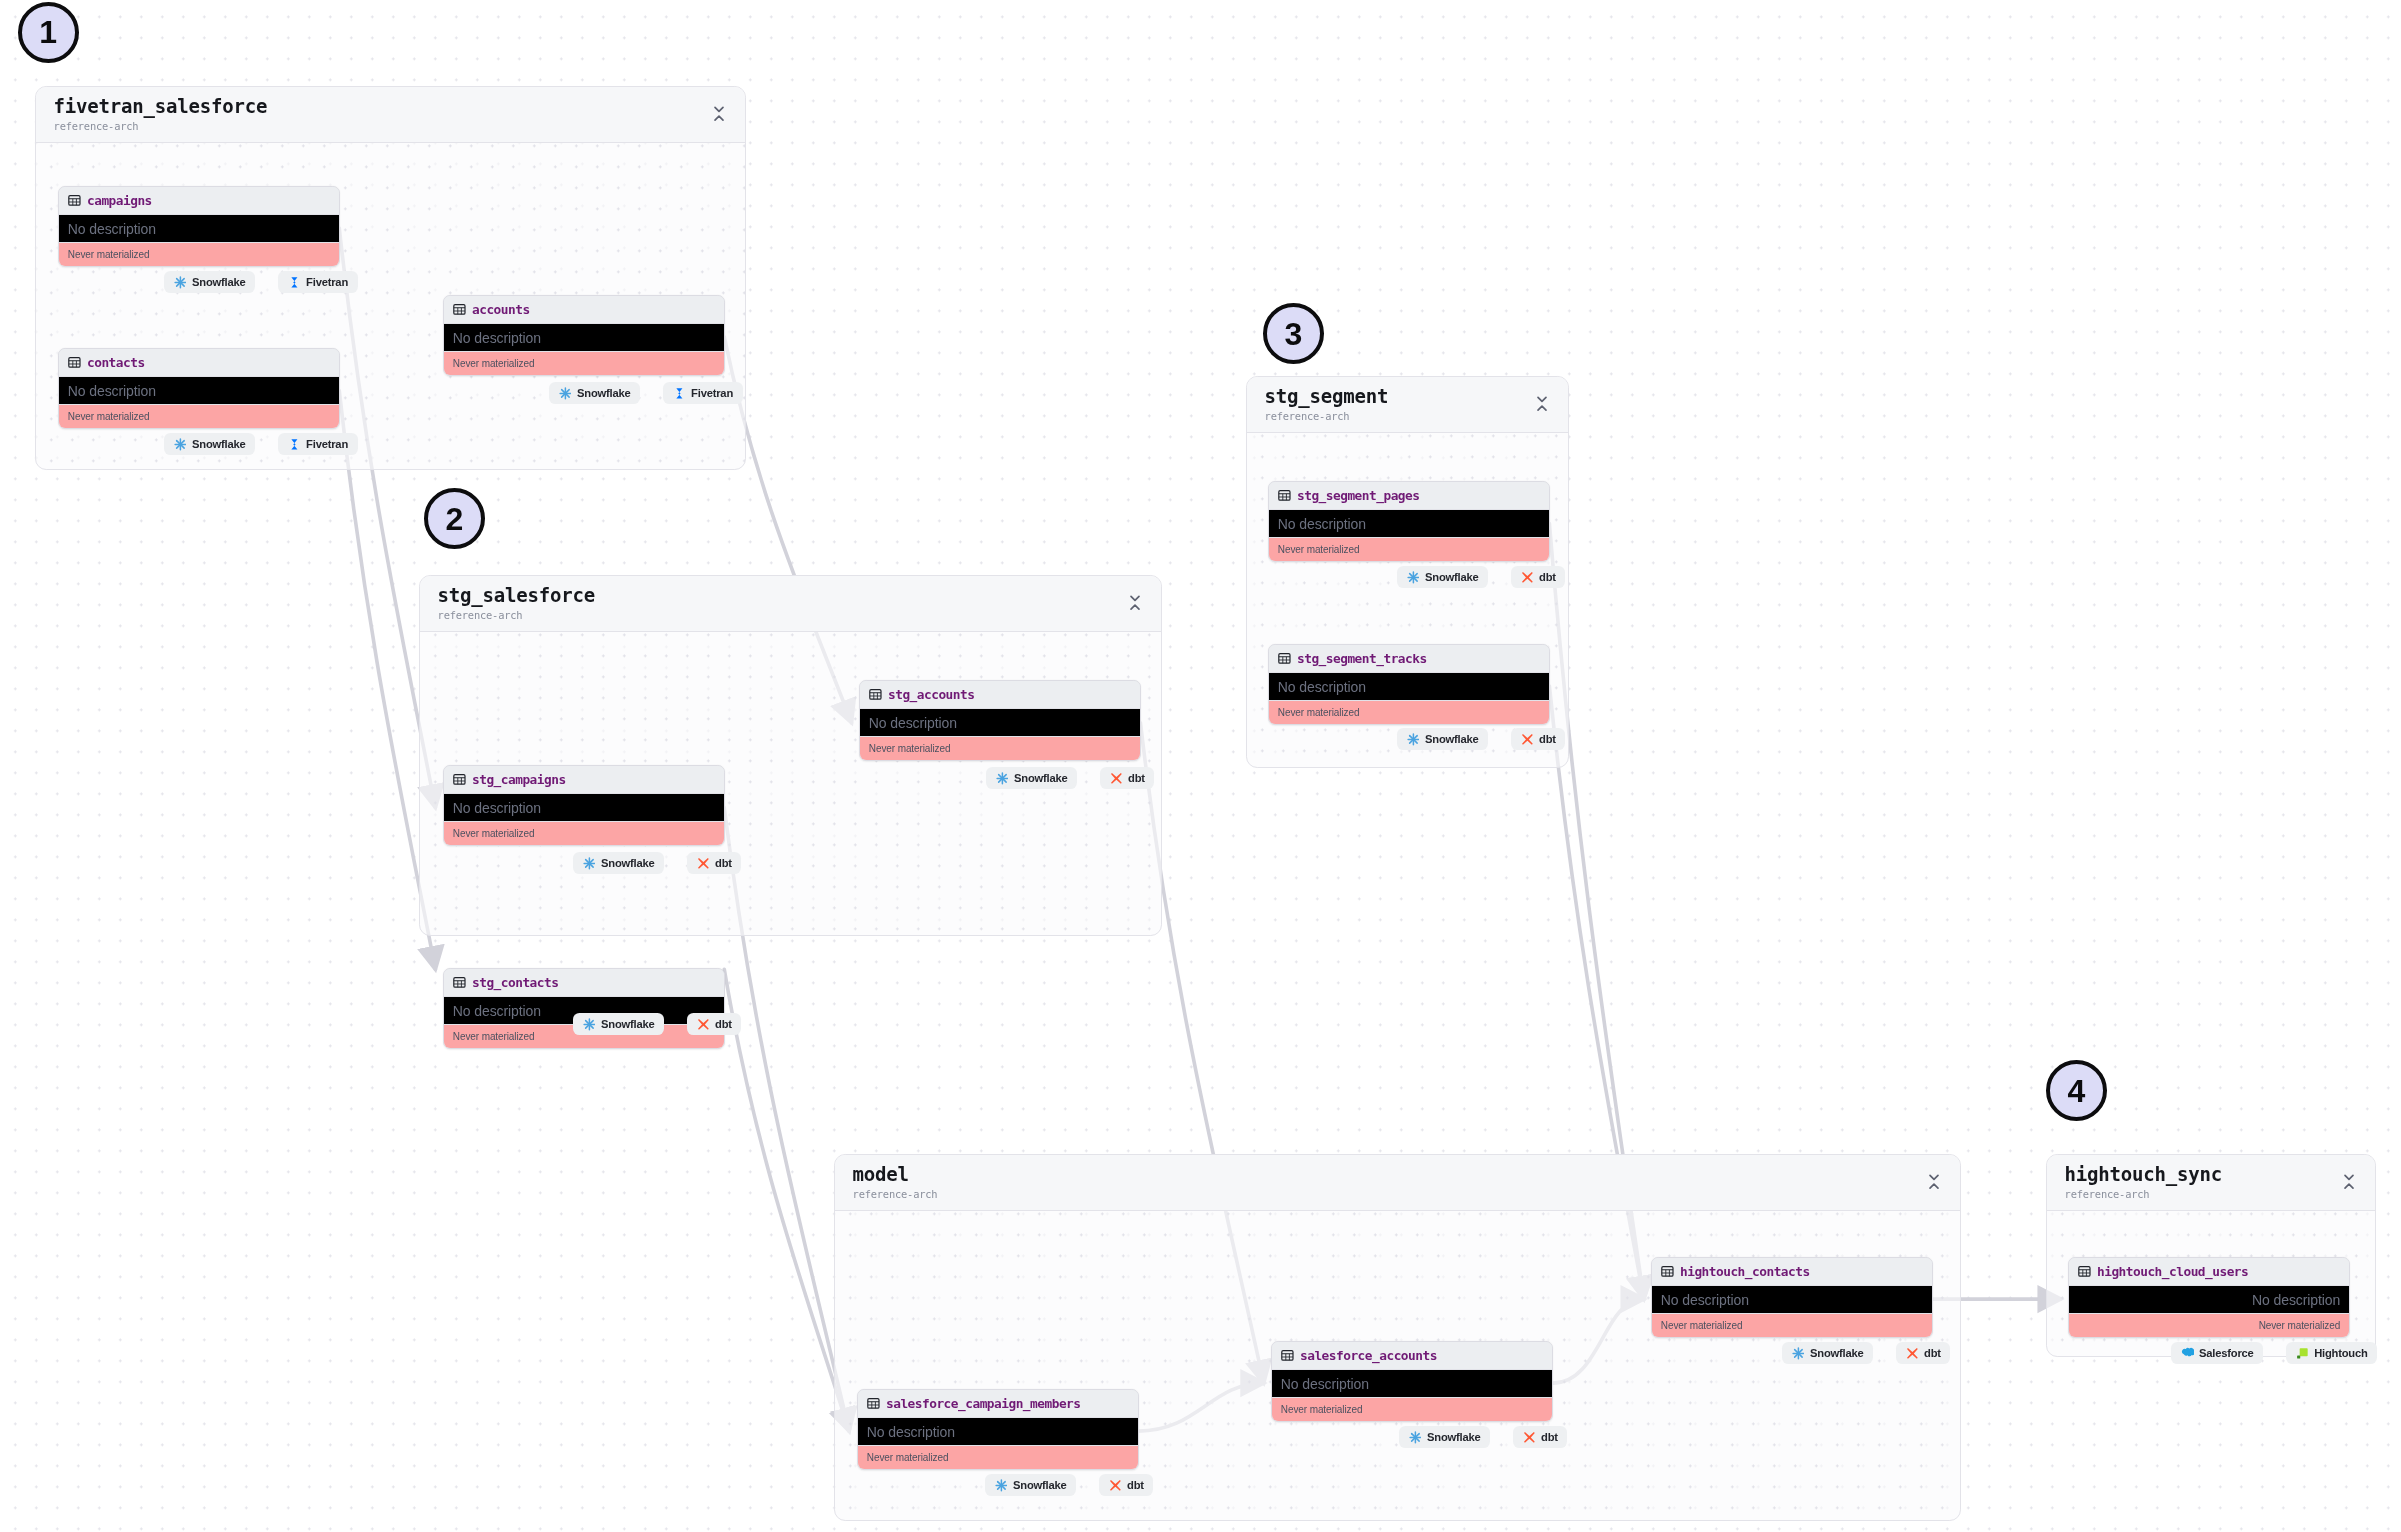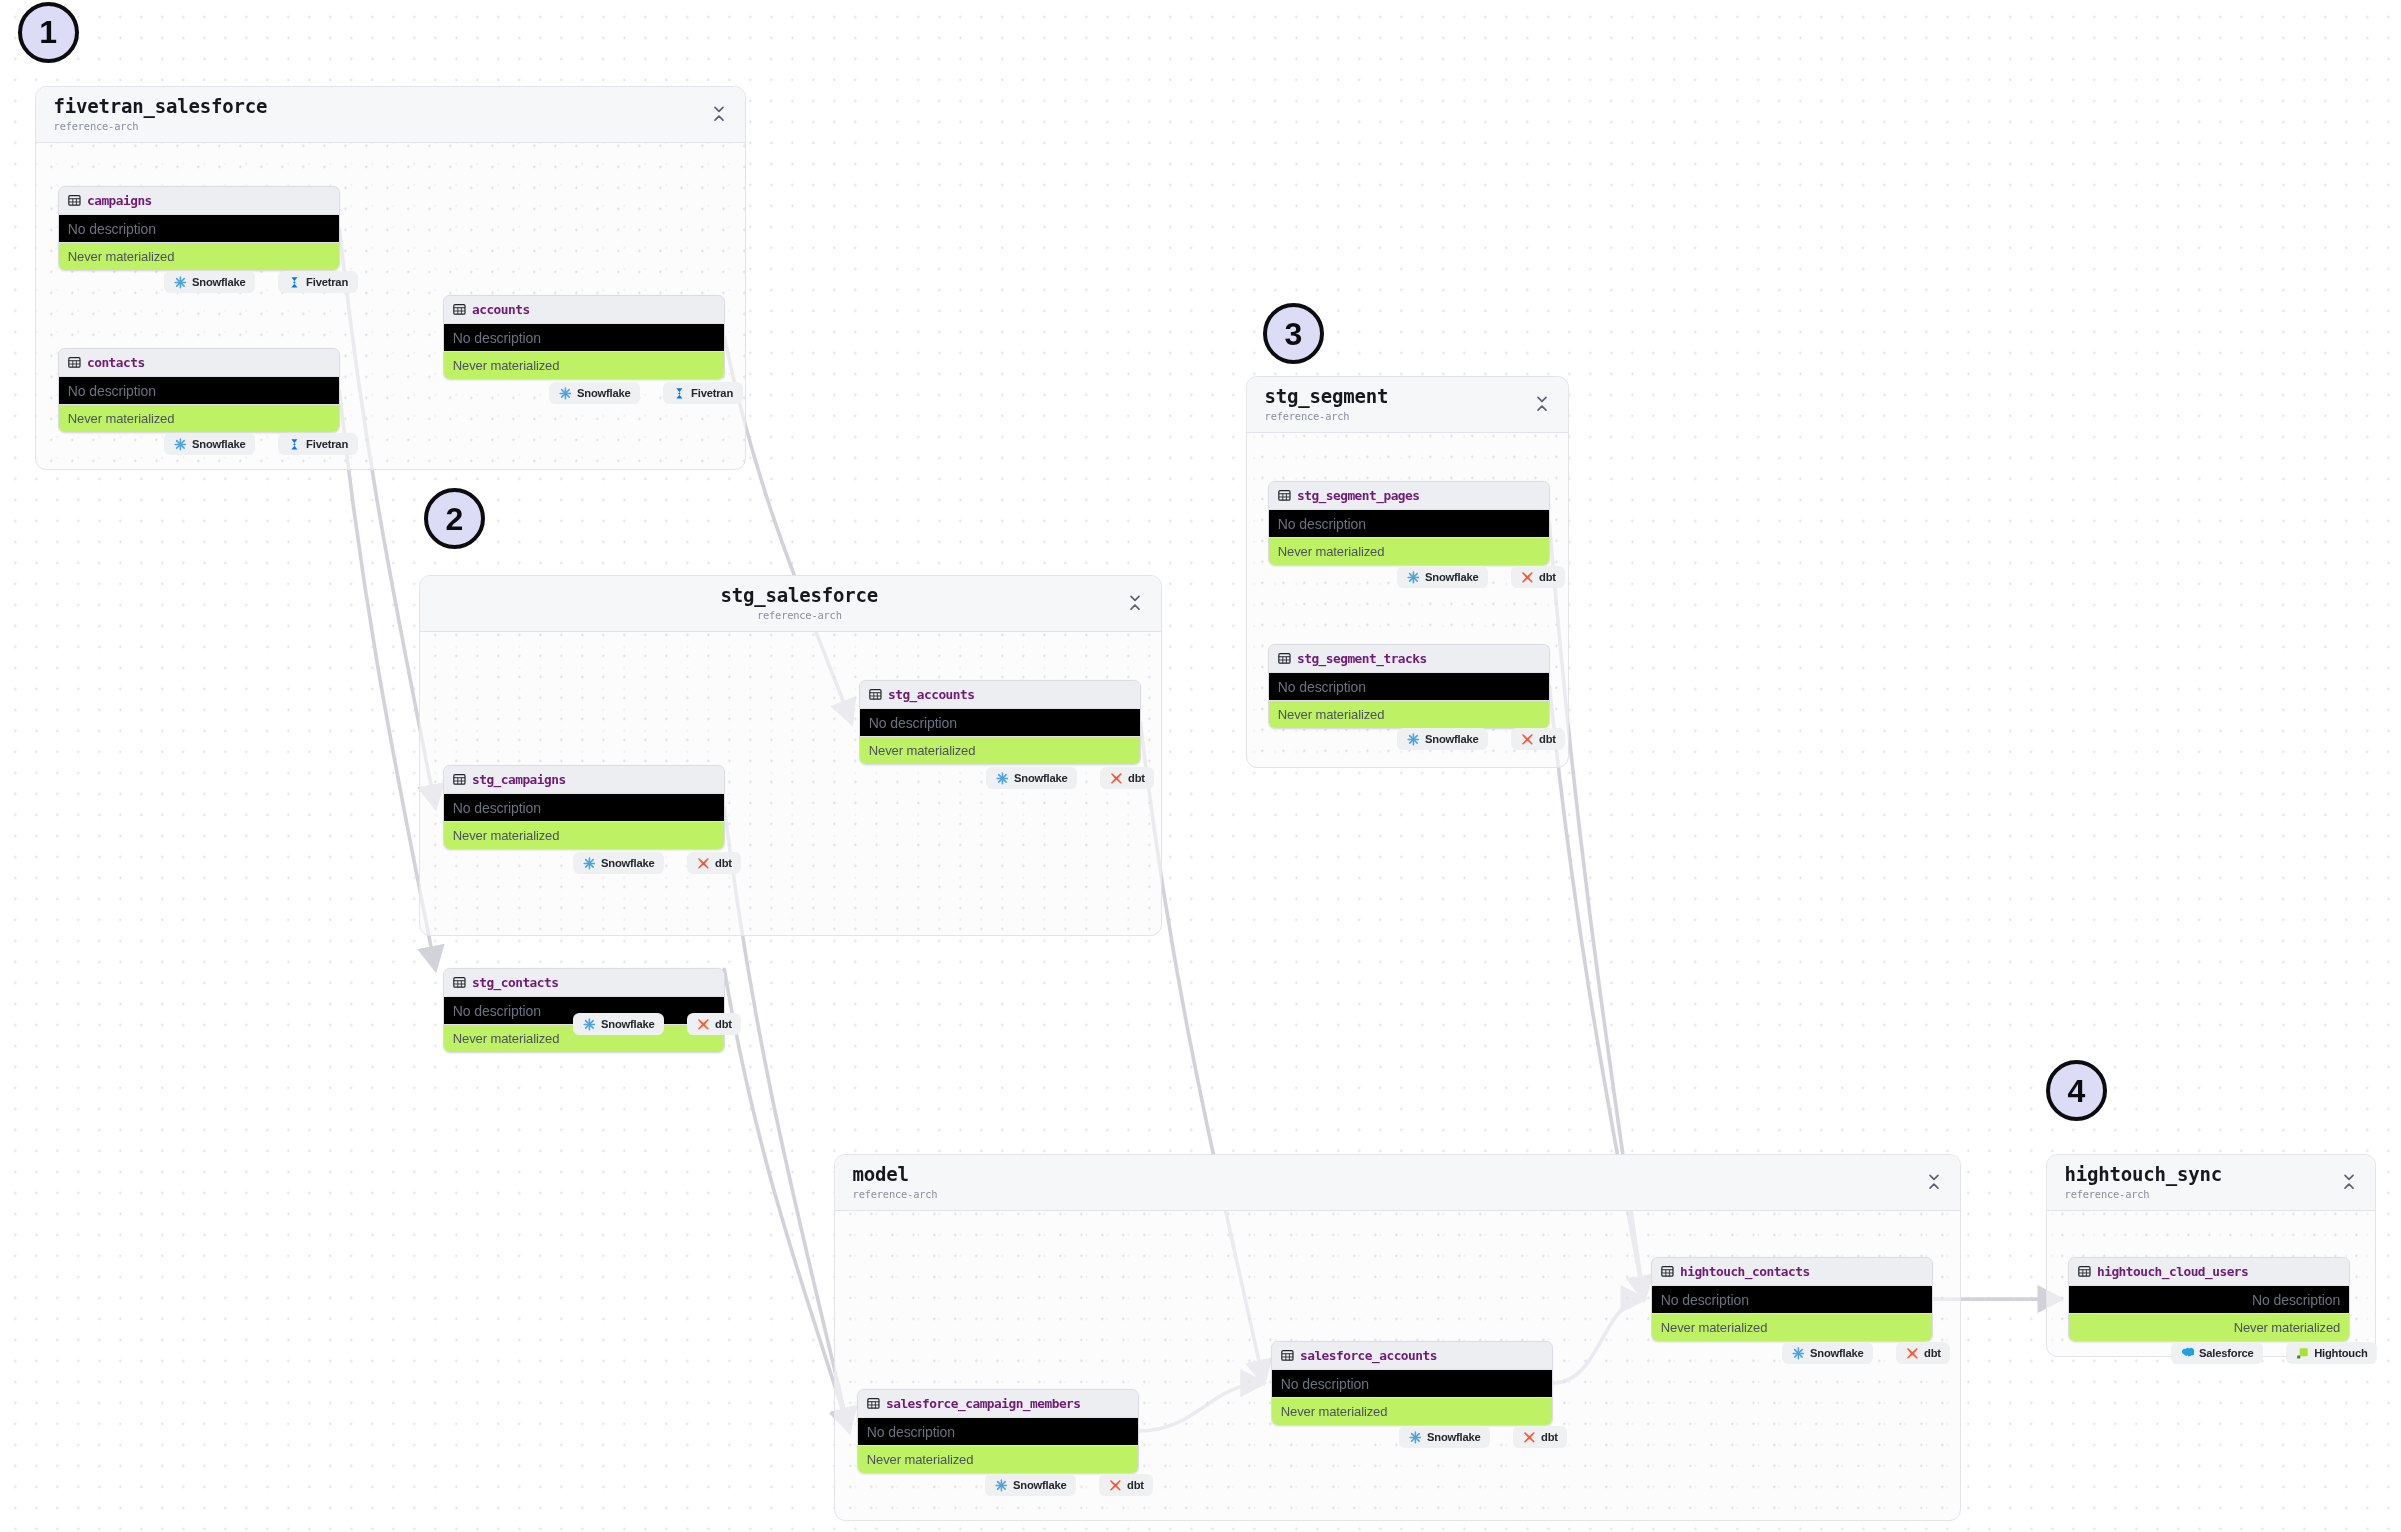--- a/index.html
+++ b/index.html
@@ -108,23 +108,23 @@
   .node-desc {
     background: #000000;
     border-top: 1px solid #e2e2e8;
     border-bottom: 1px solid #e2e2e8;
     padding: 5.6px 8.8px;
     font-size: 14px;
     color: #6c7180;
     letter-spacing: -0.1px;
   }
   .node-mat {
-    background: #bef264;
+    background: #fca5a5;
     padding: 5.6px 8.8px 6.4px 8.8px;
-    font-size: 13px;
+    font-size: 10px;
     color: #4c5160;
     letter-spacing: -0.1px;
   }
 
   
   .badges {
     position: absolute;
     display: flex;
     gap: 23px;
     z-index: 4;
@@ -196,21 +196,21 @@
           <div class="group-title">fivetran_salesforce</div>
           <div class="group-sub">reference-arch</div>
           <span class="collapse-icon">
             <svg viewBox="0 0 20 22" width="16" height="17.6">
               <path d="M5 3 L10 8 L15 3" fill="none" stroke="currentColor" stroke-width="2.1" stroke-linecap="round" stroke-linejoin="round"></path>
               <path d="M5 19 L10 14 L15 19" fill="none" stroke="currentColor" stroke-width="2.1" stroke-linecap="round" stroke-linejoin="round"></path>
             </svg>
           </span>
         </div>
       </div>
-      <div class="group" style="left: 419px; top: 575px; width: 743px; height: 361px; text-align: center;">
+      <div class="group" style="left: 419px; top: 575px; width: 743px; height: 361px;">
         <div class="group-header">
           <div class="group-title">stg_salesforce</div>
           <div class="group-sub">reference-arch</div>
           <span class="collapse-icon">
             <svg viewBox="0 0 20 22" width="16" height="17.6">
               <path d="M5 3 L10 8 L15 3" fill="none" stroke="currentColor" stroke-width="2.1" stroke-linecap="round" stroke-linejoin="round"></path>
               <path d="M5 19 L10 14 L15 19" fill="none" stroke="currentColor" stroke-width="2.1" stroke-linecap="round" stroke-linejoin="round"></path>
             </svg>
           </span>
         </div>

